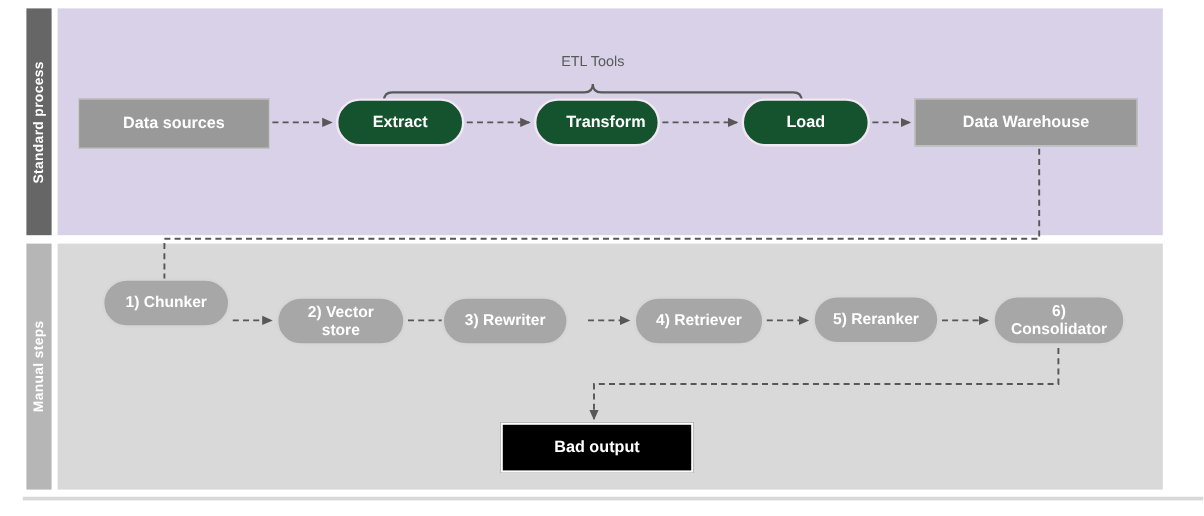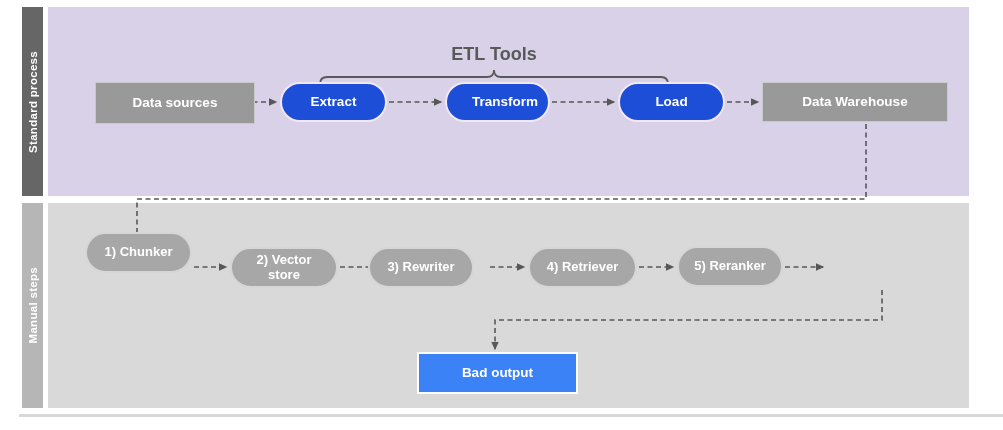--- a/index.html
+++ b/index.html
@@ -37,45 +37,45 @@
     display: flex; align-items: center; justify-content: center;
     text-align: center;
     color: #ffffff;
     font-weight: bold;
     font-size: 13px;
     line-height: 1.15;
     padding: 0 10px;
   }
   .rect-node   { background: #999999; border: 1px solid #c9c9c9; font-size: 13.5px; }
   .pill        { border-radius: 22px; }
-  .pill-pink   { background: #1d4ed8; border: 2px solid #f2e7f4; font-size: 13.5px; }
+  .pill-pink   { background: #14532d; border: 2px solid #f2e7f4; font-size: 13.5px; }
   .pill-gray   { background: #a7a7a7; border: 2px solid #d6d6d6; }
-  .yellow-node { background: #3b82f6; border: 2px solid #fdfdfd; font-size: 13.5px; }
+  .yellow-node { background: #000000; border: 2px solid #fdfdfd; font-size: 13.5px; }
 
-  #node-data-sources   { left: 65px;  top: 82px;  width: 160px; height: 42px; margin-left: 30px; }
+  #node-data-sources   { left: 65px;  top: 82px;  width: 160px; height: 42px; }
   #node-extract        { left: 280px; top: 82px;  width: 107px; height: 40px; }
   #node-transform      { left: 445px; top: 82px;  width: 105px; height: 40px; justify-content: flex-end; }
   #node-load           { left: 618px; top: 82px;  width: 107px; height: 40px; text-align: right; }
   #node-data-warehouse { left: 762px; top: 82px;  width: 186px; height: 40px; text-align: right; }
 
   #node-chunker        { left: 85px;  top: 232px; width: 107px; height: 41px; }
   #node-vector-store   { left: 230px; top: 247px; width: 108px; height: 41px; }
   #node-rewriter       { left: 368px; top: 247px; width: 106px; height: 41px; }
   #node-retriever      { left: 528px; top: 247px; width: 109px; height: 41px; }
   #node-reranker       { left: 677px; top: 246px; width: 106px; height: 41px; }
   #node-consolidator   { left: 827px; top: 246px; width: 111px; height: 42px; }
   #node-bad-output     { left: 417px; top: 352px; width: 161px; height: 42px; }
 
   #etl-brace-label {
     position: absolute;
     left: 414px; top: 44px; width: 160px;
     text-align: center;
     color: #595959;
-    font-weight: bold;
-    font-size: 18px;
+    font-weight: normal;
+    font-size: 12px;
   }
   #connectors-layer {
     position: absolute;
     left: 0; top: 0;
     pointer-events: none;
   }
   #bottom-separator {
     position: absolute;
     left: 19px; top: 414px; width: 984px; height: 3px;
     background: #d8d8d8;
@@ -144,19 +144,22 @@
   </div>
   <div class="node pill pill-gray" id="node-rewriter">
     <span>3) Rewriter</span>
   </div>
   <div class="node pill pill-gray" id="node-retriever">
     <span>4) Retriever</span>
   </div>
   <div class="node pill pill-gray" id="node-reranker">
     <span>5) Reranker</span>
   </div>
+  <div class="node pill pill-gray" id="node-consolidator">
+    <span>6) Consolidator</span>
+  </div>
   <div class="node yellow-node" id="node-bad-output">
     <span>Bad output</span>
   </div>
 
   <div id="bottom-separator"></div>
 
 </div>
 
 </body></html>

